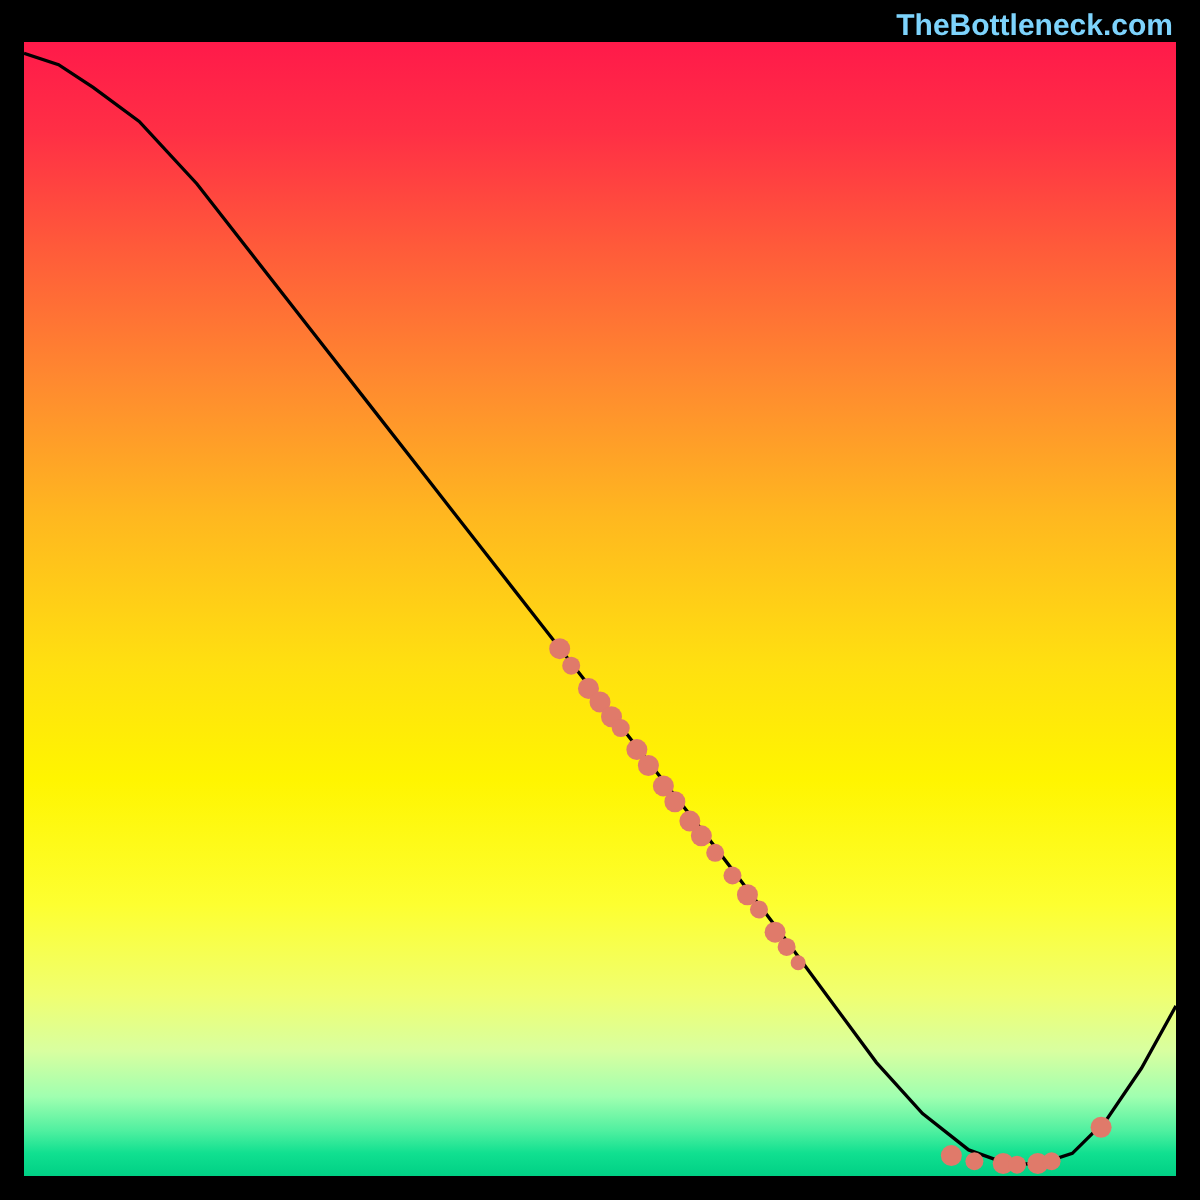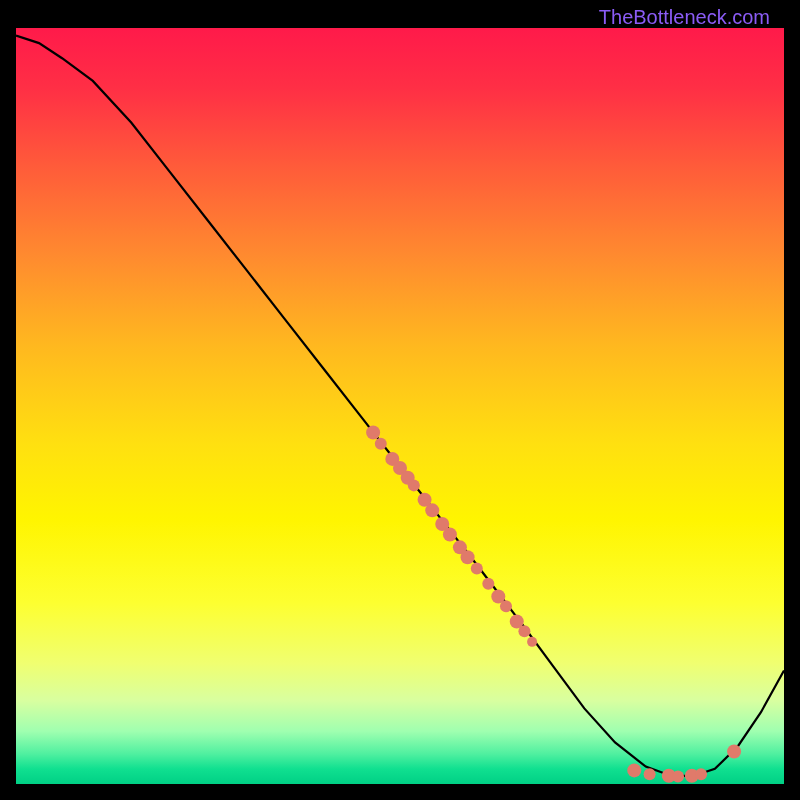--- a/index.html
+++ b/index.html
@@ -1,17 +1,17 @@
 <!DOCTYPE html>
 <html><head>
 <meta charset="utf-8">
 <style>
   * { margin: 0; padding: 0; box-sizing: border-box; }
   body { width: 800px; height: 800px; background: #000; position: relative; font-family: Arial, sans-serif; }
-  .watermark { position: absolute; top: 6px; right: 30px; color: #8b5cf6; font-size: 20px; font-weight: 400; z-index: 10; }
+  .watermark { position: absolute; top: 6px; right: 18px; color: #7dd3fc; font-size: 20px; font-weight: 700; z-index: 10; }
   .plot-wrap { position: absolute; left: 16px; top: 28px; width: 768px; height: 756px; background: #000; }
   .gradient-bg {
     position: absolute; left: 0; top: 0; width: 100%; height: 100%;
     background: linear-gradient(to bottom,
       #ff1a4a 0%,
       #ff2f45 8%,
       #ff5a3a 18%,
       #ff8a2f 30%,
       #ffb81f 42%,
       #ffe010 55%,

